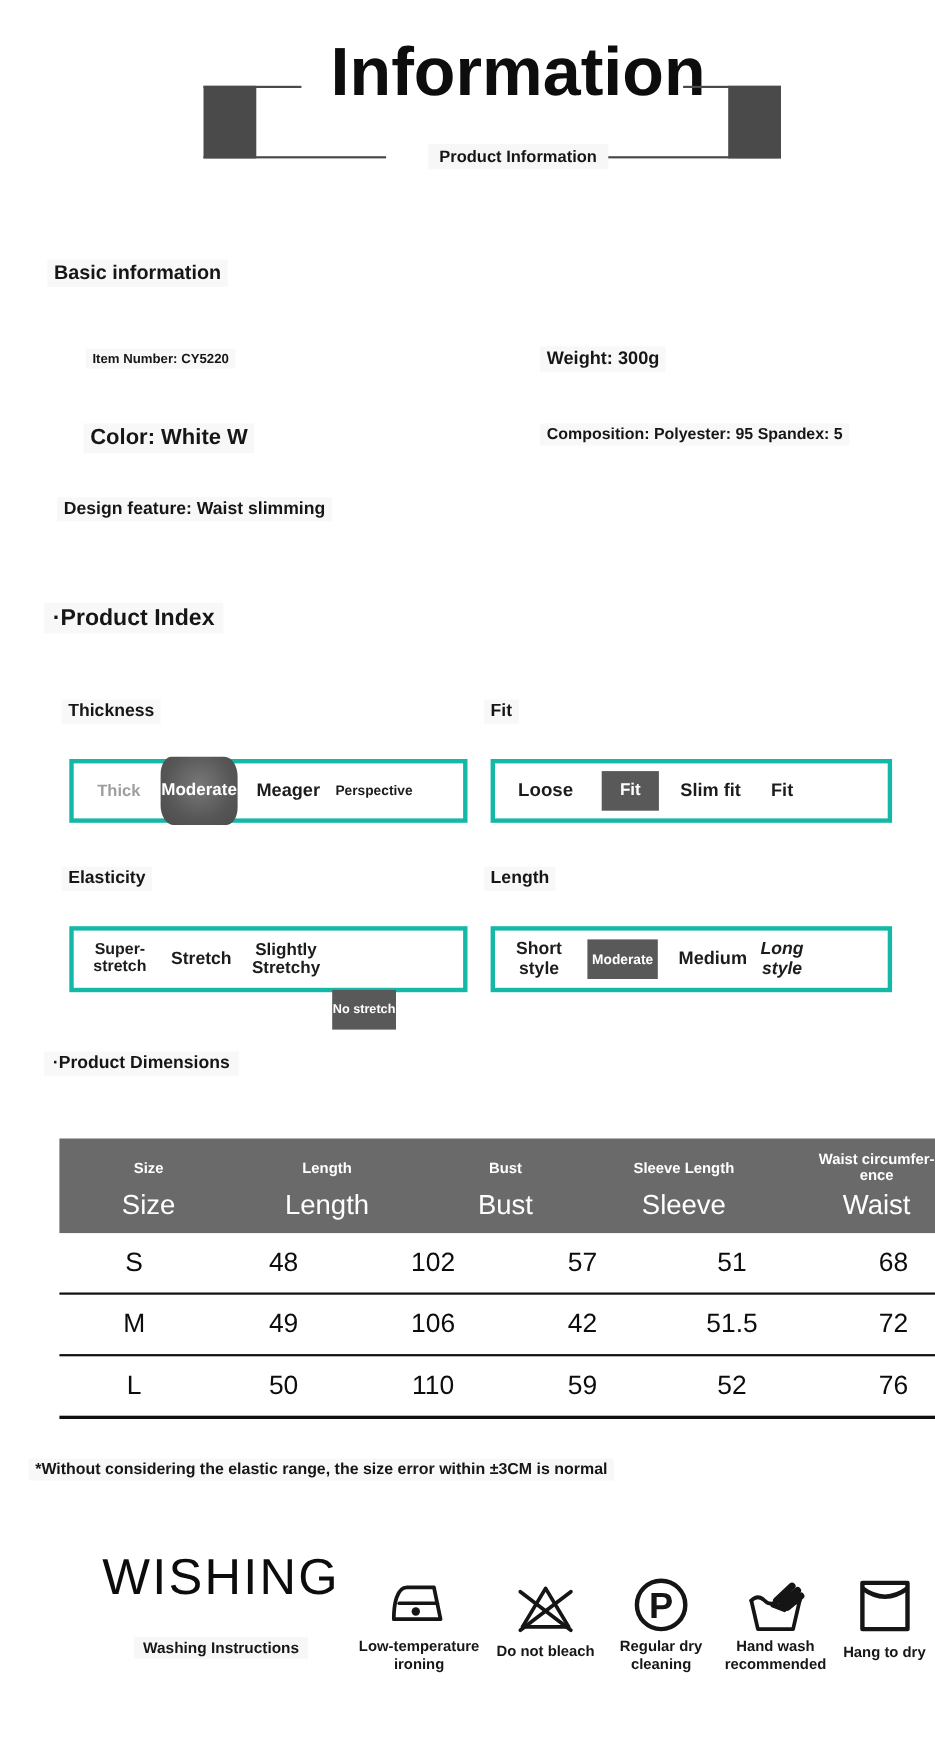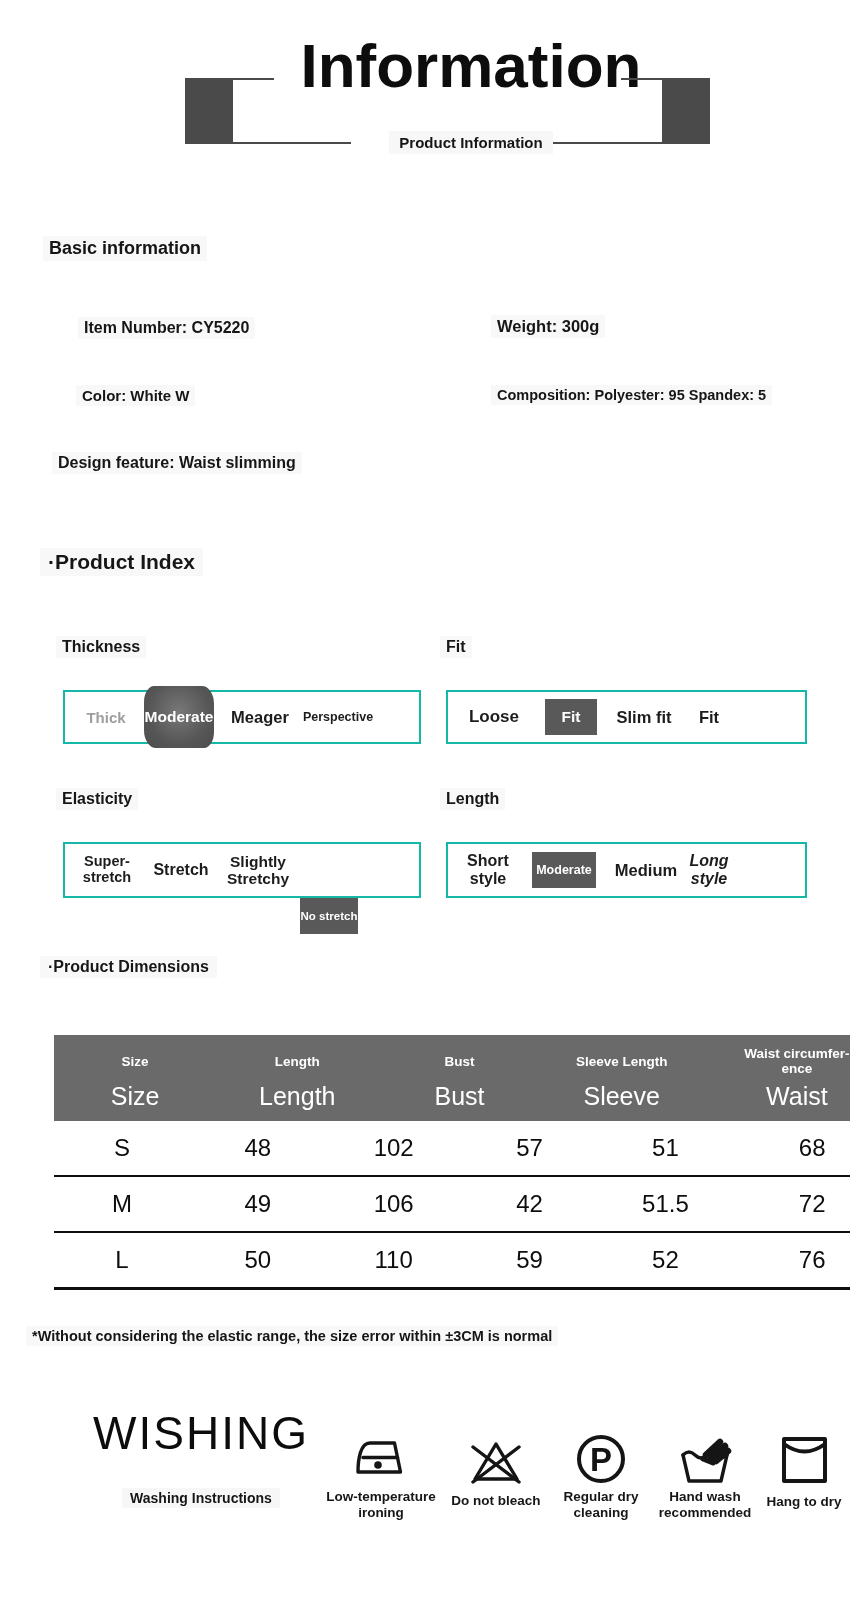--- a/index.html
+++ b/index.html
@@ -11,30 +11,30 @@
   
   .title{left:0;top:30px;width:850px;text-align:center;font-size:62px;font-weight:700;
          letter-spacing:0px;color:#0d0d0d;}
   .bline{background:#4a4a4a;}
   .subtitle{left:0;top:131px;width:850px;text-align:center;}
   .subtitle span{display:inline-block;font-size:15px;font-weight:700;background:#f7f7f7;padding:3px 10px;}
 
   
   .h-basic{left:49px;top:238px;font-size:18px;font-weight:700;padding:2px 6px;margin:-2px -6px;}
   .field{font-weight:700;white-space:nowrap;padding:2px 6px;margin:-2px -6px;}
-  .f-item{left:84px;top:319px;font-size:16px;}
+  .f-item{left:84px;top:319px;font-size:12px;}
   .f-weight{left:497px;top:317px;font-size:16.5px;}
-  .f-color{left:82px;top:387px;font-size:15px;}
+  .f-color{left:82px;top:387px;font-size:20px;}
   .f-comp{left:497px;top:387px;font-size:14.5px;}
   .f-design{left:58px;top:454px;font-size:16px;}
 
   
   .h-index{left:48px;top:550px;font-size:21px;font-weight:700;padding:2px 8px;margin:-2px -8px;}
   .grp-label{font-size:16px;font-weight:700;padding:2px 6px;margin:-2px -6px;}
-  .optbox{border:2px solid #14b8a6;background:#fff;}
+  .optbox{border:4px solid #14b8a6;background:#fff;}
   .opt{position:absolute;top:50%;transform:translate(-50%,-50%);text-align:center;
        font-weight:700;white-space:nowrap;color:#1c1c1c;}
   .opt.wrap{white-space:normal;line-height:1.1;}
   .opt.muted{color:#9e9e9e;}
   .sel{position:absolute;top:50%;transform:translate(-50%,-50%);background:#595959;color:#fff;
        display:flex;align-items:center;justify-content:center;font-weight:700;}
   .blob{position:absolute;top:50%;transform:translate(-50%,-50%);width:70px;height:62px;
         border-radius:10px 12px 10px 12px / 16px 18px 16px 18px;
         background:radial-gradient(ellipse at 50% 42%, #787878 0%, #565656 62%, #4c4c4c 100%);
         display:flex;align-items:center;justify-content:center;color:#fff;font-weight:700;font-size:15.5px;}

